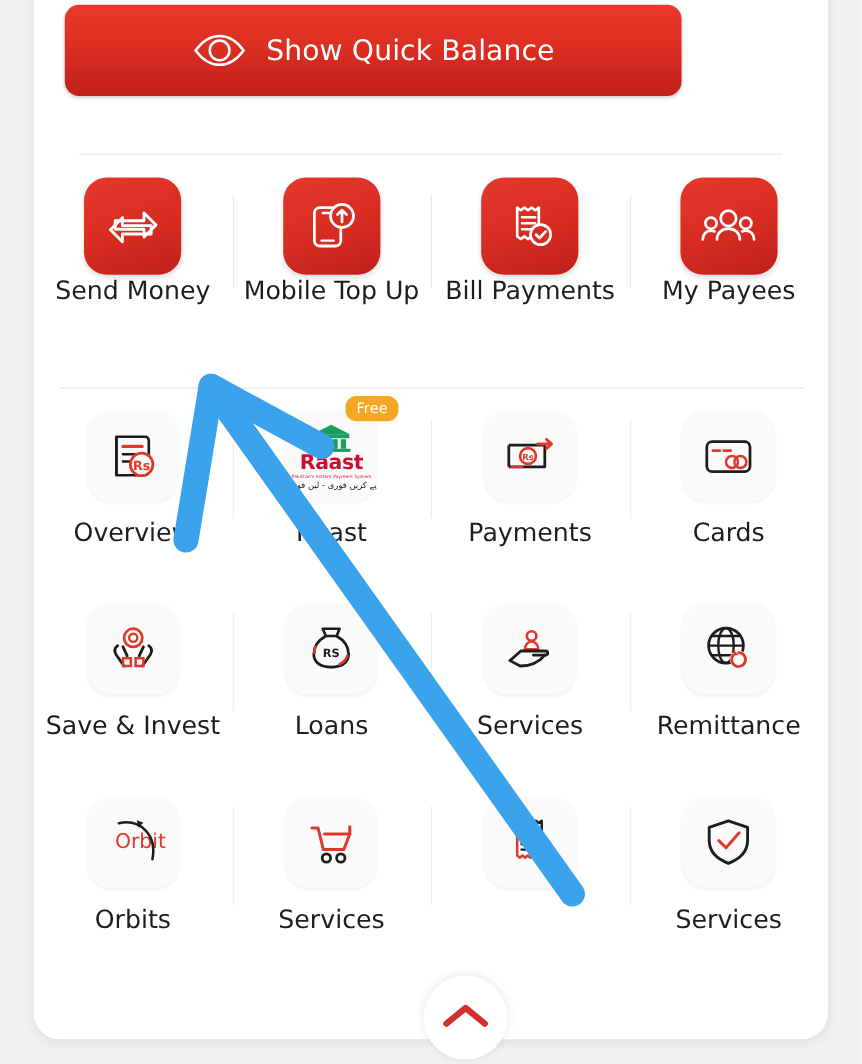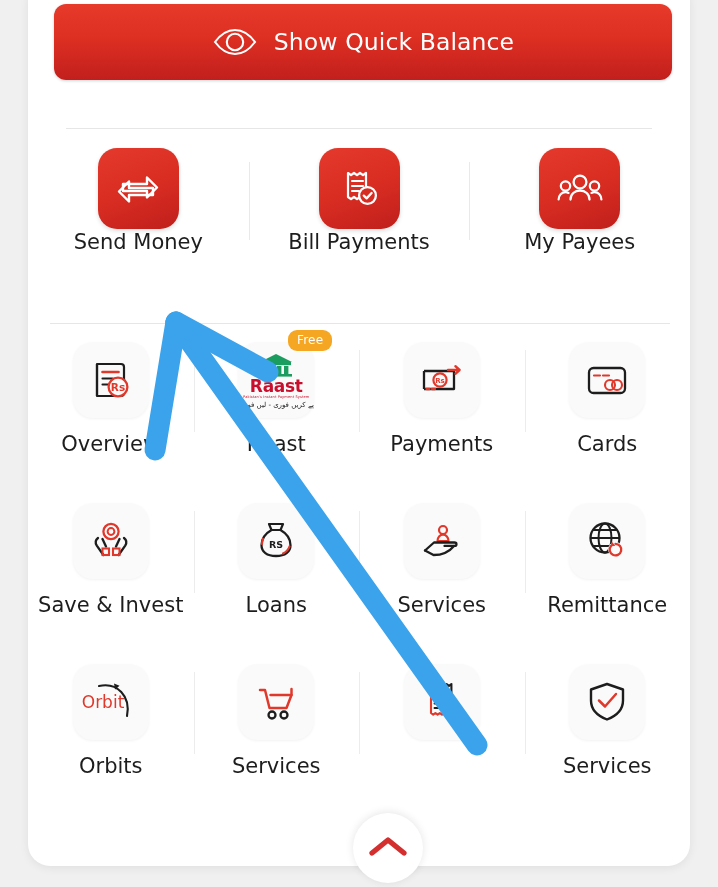--- a/index.html
+++ b/index.html
@@ -27,21 +27,21 @@
     border-radius: 22px;
     box-shadow: 0 2px 10px rgba(0,0,0,0.07);
     box-sizing: border-box;
   }
 
   
   #quick-balance-btn {
     position: absolute;
     left: 26px;
     top: 24px;
-    width: 618px;
+    width: 514px;
     height: 76px;
     border: none;
     border-radius: 12px;
     background: linear-gradient(180deg, #e83a2b 0%, #dd2f22 45%, #c21f1d 100%);
     color: #ffffff;
     display: flex;
     align-items: center;
     justify-content: center;
     gap: 16px;
     cursor: pointer;
@@ -257,20 +257,32 @@
     <div class="qa-item">
       <div class="qa-tile">
         <svg width="48" height="40" viewBox="0 0 48 40" fill="none">
           <path d="M9 15 L33 15 L33 8.5 L43 18.5 L33 28.5 L33 22 L9 22 Z" stroke="#fff" stroke-width="2.4" stroke-linejoin="round" fill="none"></path>
           <path d="M39 25 L15 25 L15 18.5 L5 28.5 L15 38.5 L15 32 L39 32 Z" stroke="#fff" stroke-width="2.4" stroke-linejoin="round" fill="none" transform="translate(0,-6)"></path>
         </svg>
       </div>
       <div class="qa-label">Send Money</div>
     </div>
 
+    <div class="qa-item">
+      <div class="qa-tile">
+        <svg width="44" height="44" viewBox="0 0 44 44" fill="none">
+          <rect x="8" y="6" width="22" height="32" rx="4.5" stroke="#fff" stroke-width="2.3" fill="none"></rect>
+          <path d="M15 10.5 h8" stroke="#fff" stroke-width="2" stroke-linecap="round"></path>
+          <path d="M14 33.5 h10" stroke="#fff" stroke-width="2" stroke-linecap="round"></path>
+          <circle cx="31" cy="13" r="9.6" stroke="#fff" stroke-width="2.3" fill="#d62c21"></circle>
+          <path d="M31 18 V8.4 M27.2 11.8 L31 8.1 L34.8 11.8" stroke="#fff" stroke-width="2.3" stroke-linecap="round" stroke-linejoin="round" fill="none"></path>
+        </svg>
+      </div>
+      <div class="qa-label">Mobile Top Up</div>
+    </div>
 
     <div class="qa-item">
       <div class="qa-tile">
         <svg width="44" height="44" viewBox="0 0 44 44" fill="none">
           <path d="M11 6 l3 2.2 l3-2.2 l3 2.2 l3-2.2 l3 2.2 l3-2.2 V30 l-3 2.2 l-3-2.2 l-3 2.2 l-3-2.2 l-3 2.2 l-3-2.2 Z" stroke="#fff" stroke-width="2.2" stroke-linejoin="round" fill="none"></path>
           <path d="M15 14 h11 M15 19 h11 M15 24 h7" stroke="#fff" stroke-width="2.1" stroke-linecap="round"></path>
           <circle cx="30.5" cy="28.5" r="8.4" stroke="#fff" stroke-width="2.3" fill="#d62c21"></circle>
           <path d="M26.8 28.6 l2.8 2.8 l5-5.4" stroke="#fff" stroke-width="2.3" stroke-linecap="round" stroke-linejoin="round" fill="none"></path>
         </svg>
       </div>
@@ -418,21 +430,21 @@
         </div>
         <div class="svc-label">Remittance</div>
       </div>
     </div>
 
     <div class="grid-row">
 
       <div class="grid-cell">
         <div class="svc-tile">
           <div style="position:relative;width:100%;height:100%;">
-            <div class="orbit-word" style="position:absolute;left:9px;top:28px;">Orbit</div>
+            <div class="orbit-word" style="position:absolute;left:23px;top:28px;">Orbit</div>
             <svg width="76" height="76" viewBox="0 0 76 76" fill="none" style="position:absolute;left:0;top:0;">
               <path d="M26 22 C44 18 58 32 54 52" stroke="#1d1d1d" stroke-width="2.1" stroke-linecap="round" fill="none"></path>
               <path d="M41 19.5 l5.5 2.2 l-4.4 3.8 z" fill="#1d1d1d"></path>
             </svg>
           </div>
         </div>
         <div class="svc-label">Orbits</div>
       </div>
 
       <div class="grid-cell">

